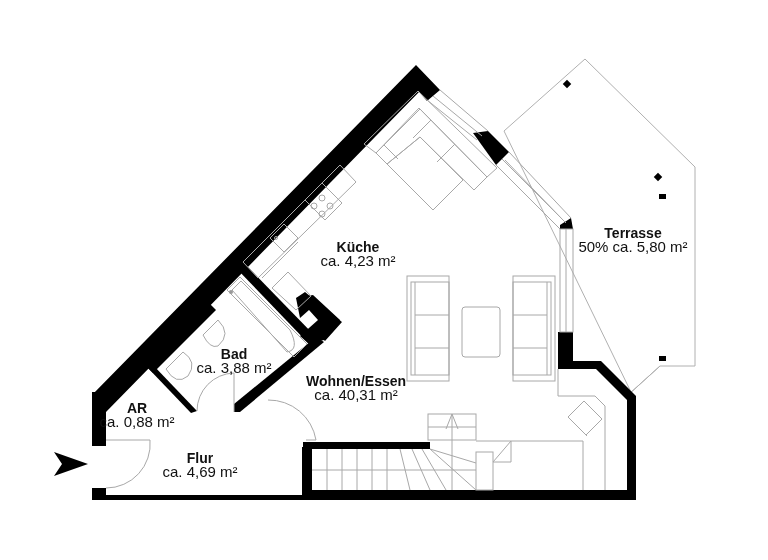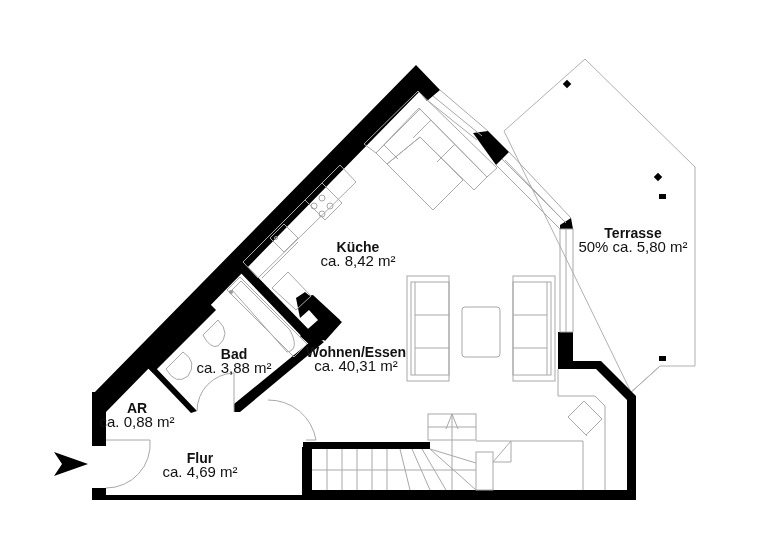--- a/index.html
+++ b/index.html
@@ -138,31 +138,31 @@
     <polygon class="thin" points="227,290 240,277 307,344 294,357"></polygon>
     <path class="thin" d="M232,290 L241,281 L290,330 Q300,350 287,352 Z"></path>
     <circle fill="#999" cx="231" cy="292" r="2"></circle>
   </g>
   <path class="thin" d="M203,335 L218,320 Q232,334 218,346 Q210,349 203,335 Z"></path>
   <path class="thin" d="M166,369 L183,352 Q198,362 188,376 Q176,386 166,369 Z"></path>
 </svg>
 
 <div class="label" style="left:358px; top:240px;">
   <span class="name">Küche</span>
-  <span class="area">ca. 8,42 m²</span>
+  <span class="area">ca. 4,23 m²</span>
 </div>
 <div class="label" style="left:633px; top:226px;">
   <span class="name">Terrasse</span>
   <span class="area">50% ca. 5,80 m²</span>
 </div>
 <div class="label" style="left:234px; top:347px;">
   <span class="name">Bad</span>
   <span class="area">ca. 3,88 m²</span>
 </div>
-<div class="label" style="left:356px; top:345px;">
+<div class="label" style="left:356px; top:374px;">
   <span class="name">Wohnen/Essen</span>
   <span class="area">ca. 40,31 m²</span>
 </div>
 <div class="label" style="left:137px; top:401px;">
   <span class="name">AR</span>
   <span class="area">ca. 0,88 m²</span>
 </div>
 <div class="label" style="left:200px; top:451px;">
   <span class="name">Flur</span>
   <span class="area">ca. 4,69 m²</span>

